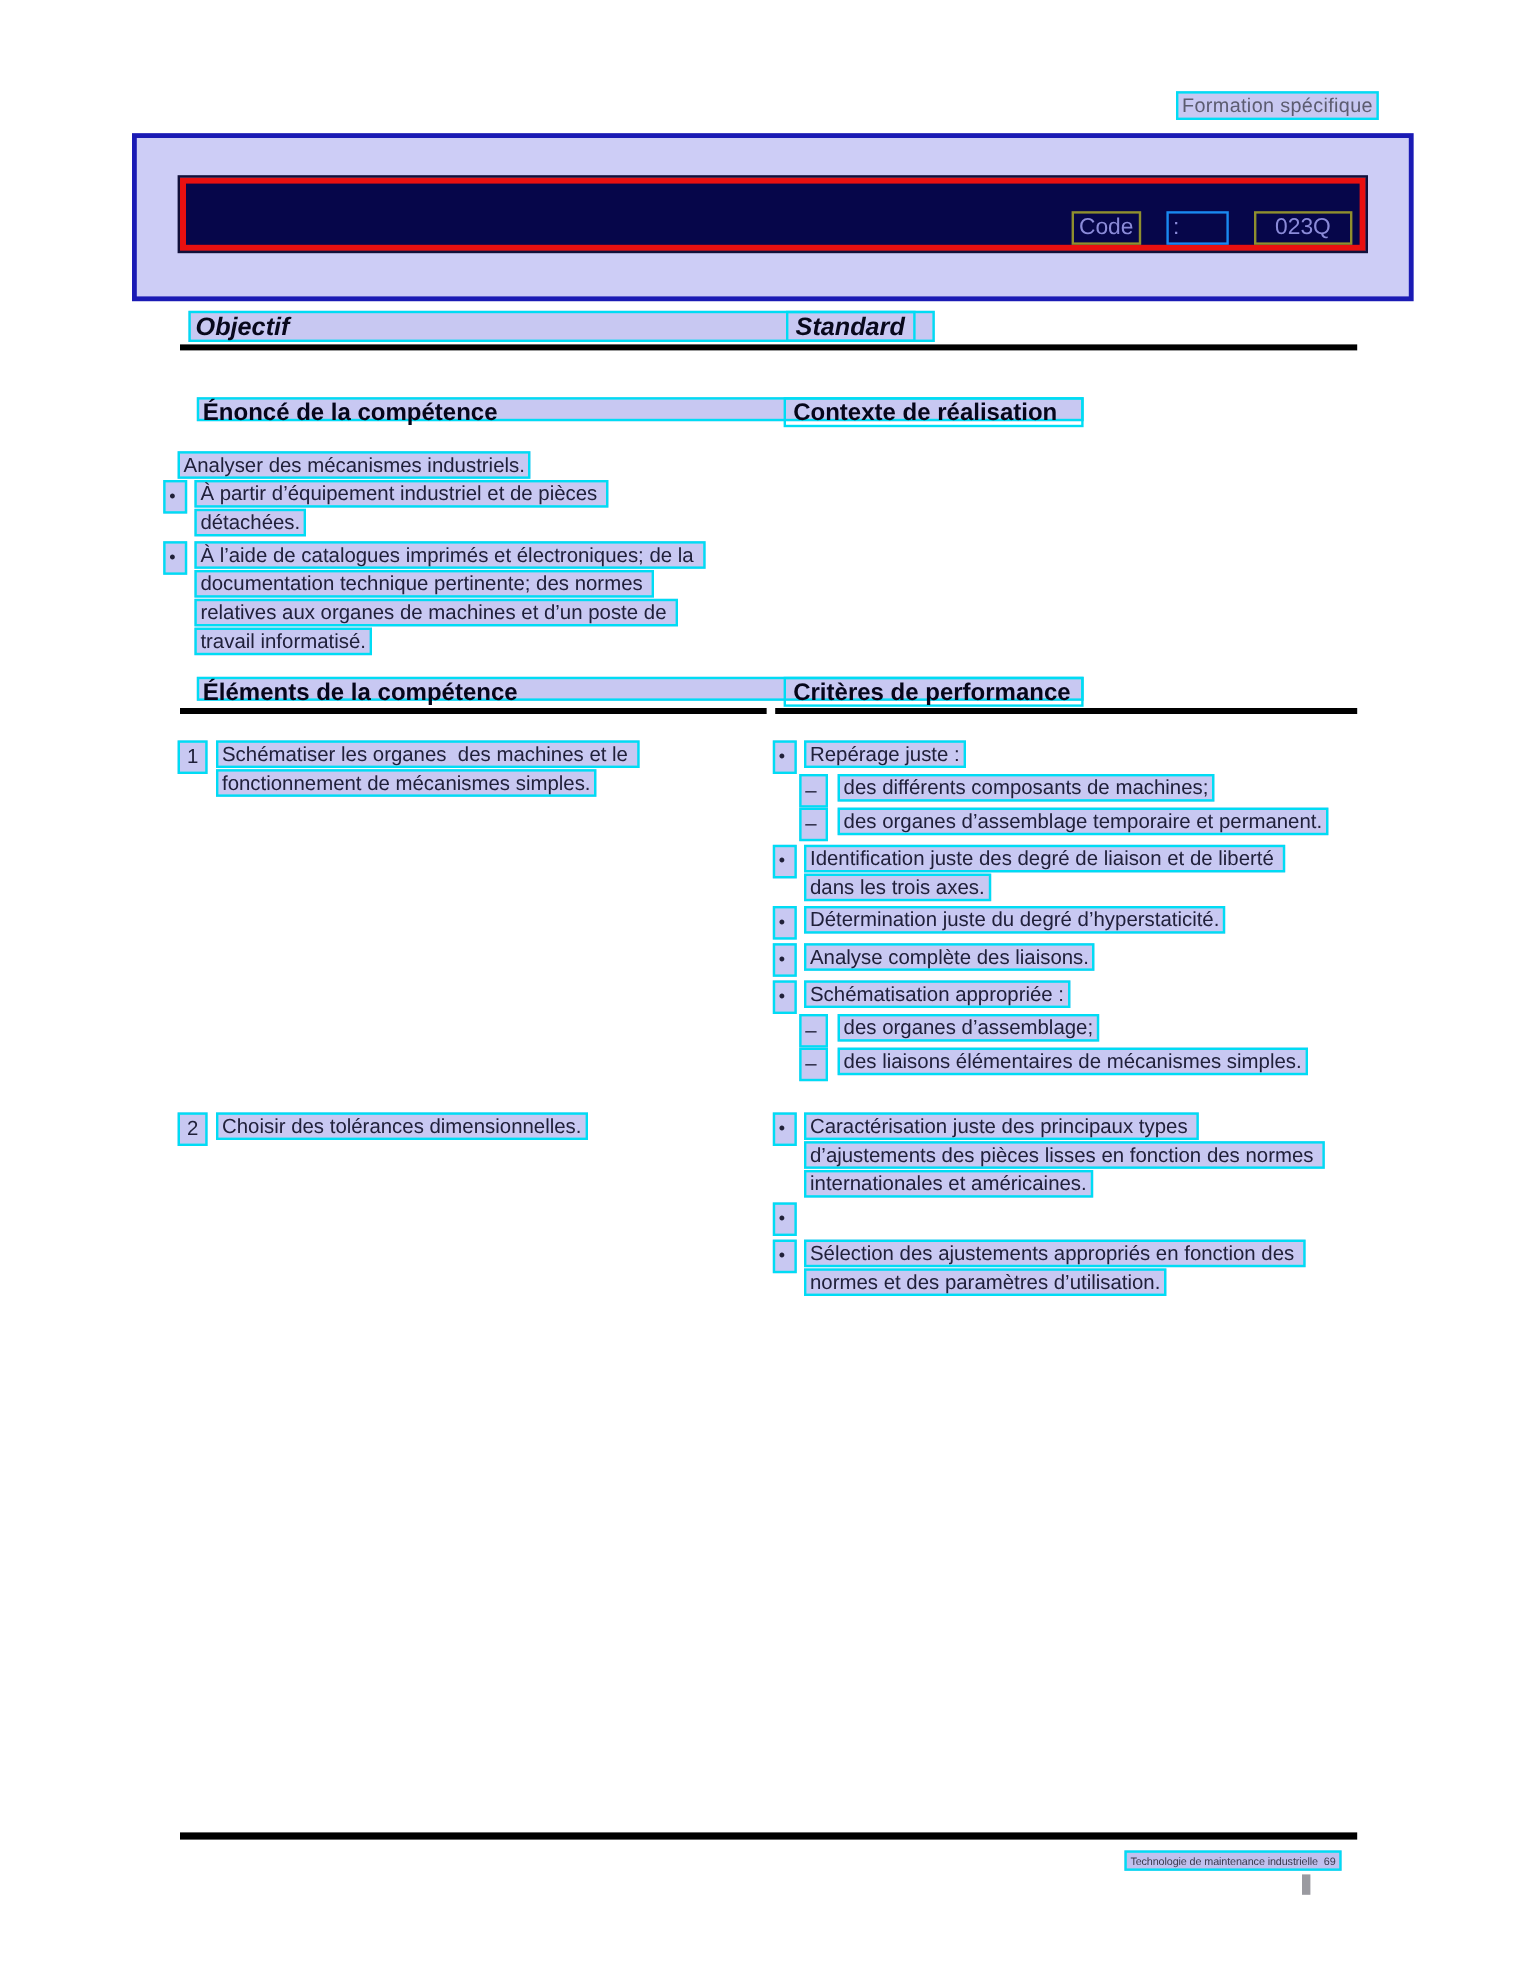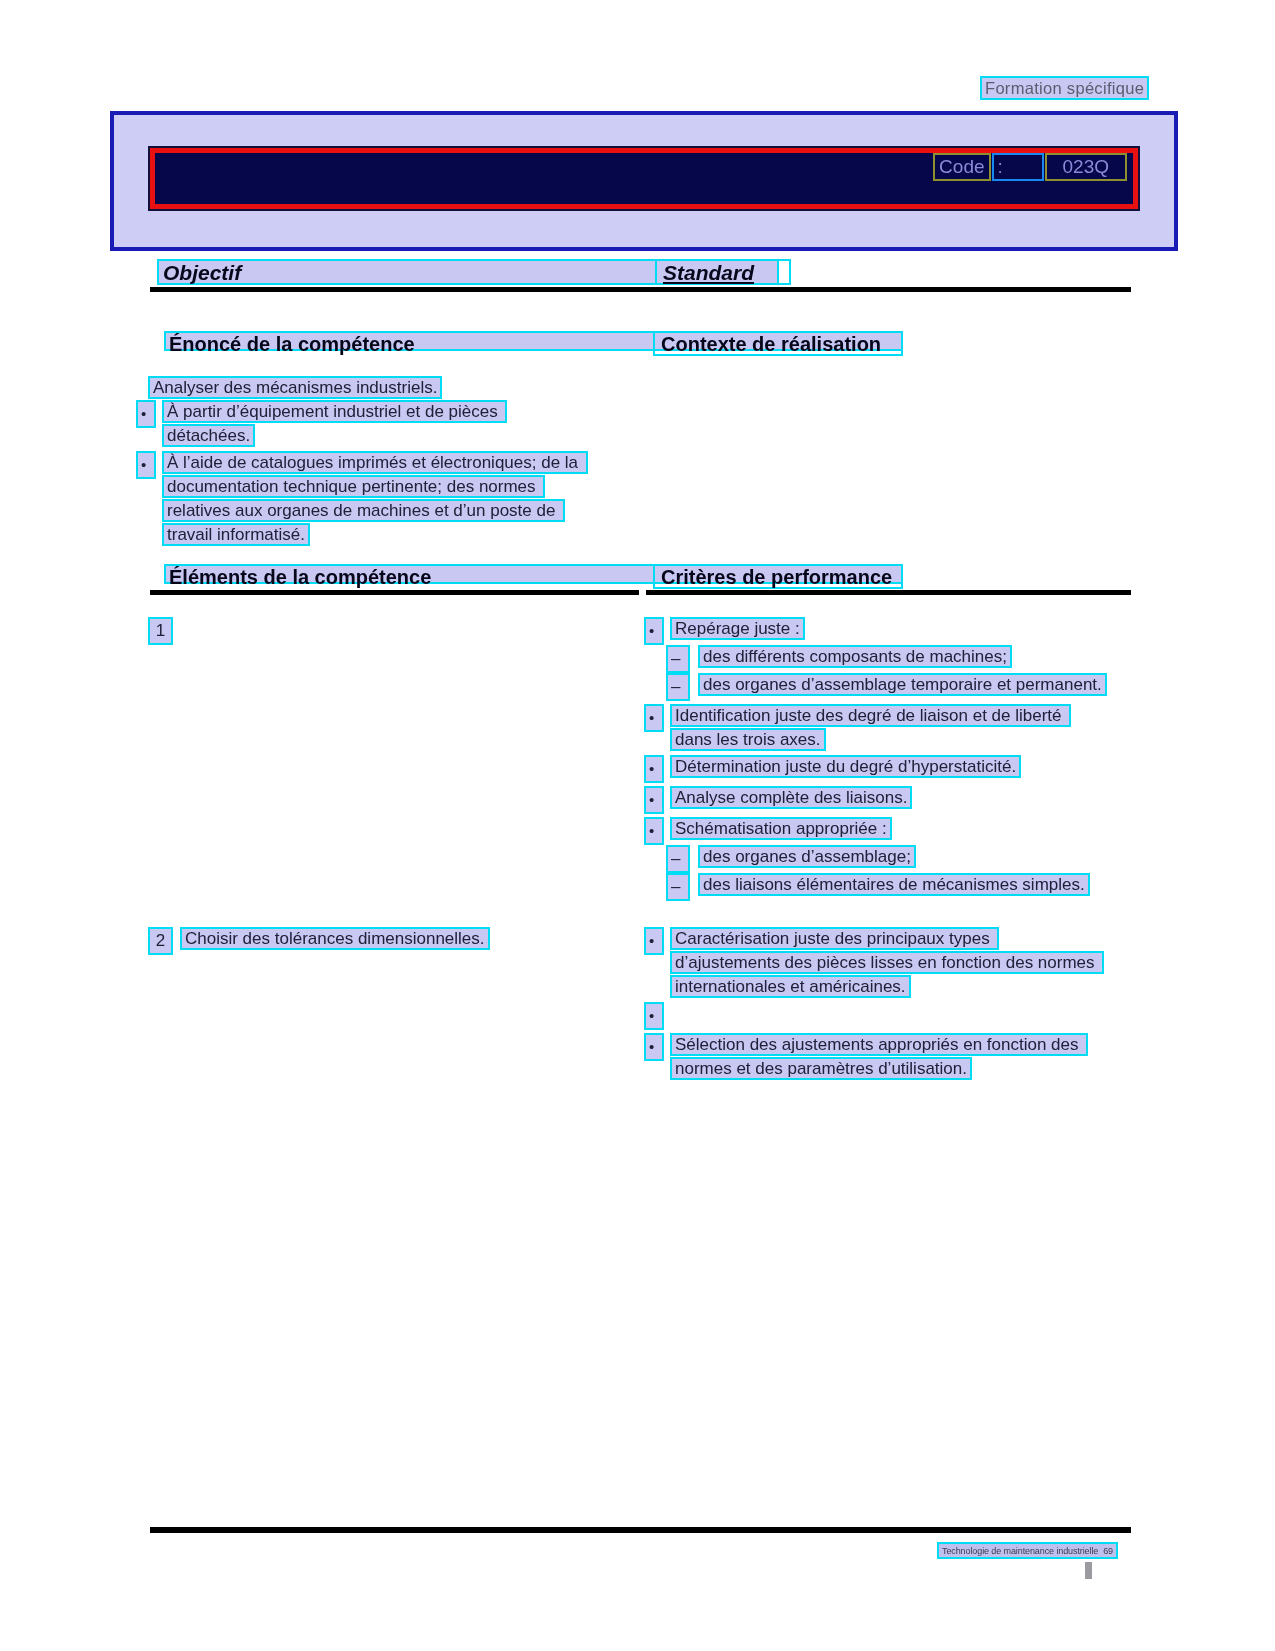--- a/index.html
+++ b/index.html
@@ -24,36 +24,36 @@
   }
   
   .outer-box {
     position:absolute; left:110px; top:111px; width:1068px; height:140px;
     background:#cdcdf6; border:4px solid #1a1ab4; box-sizing:border-box;
   }
   
   .banner {
     position:absolute; left:36px; top:33px; width:988px; height:61px;
     background:#06064a; border:5px solid #e81010; outline:2px solid #10103a;
-    box-sizing:border-box; display:flex; align-items:flex-start; justify-content:flex-end;
-    padding-right:6px; font-size:19px; color:#8a8ad8;
+    box-sizing:border-box; display:flex; align-items:flex-end; justify-content:flex-end;
+    padding-right:6px; font-size:19px; color:#8a8ad8;gap:20px;
   }
   .code-label { border:2px solid #8f8f2e; padding:1px 4px; }
   .code-mid   { border:2px solid #1988f0; width:52px; padding:1px 0 1px 4px; margin-left:1px; box-sizing:border-box; }
   .code-value { border:2px solid #8f8f2e; padding:1px 16px; margin-left:1px; }
   
   .objectif-band {
     position:absolute; left:157px; top:259px; width:622px; height:26px;
     background:#c8c8f2; border:2px solid #00dcf4; box-sizing:border-box;
     font-weight:bold; font-style:italic; font-size:21px; color:#08081c;
   }
   .objectif-band .obj { position:absolute; left:4px; top:0px; }
   .objectif-band .std {
-    position:absolute; left:496px; top:-2px; height:26px; width:136px;
-    border:2px solid #00dcf4; box-sizing:border-box; padding-left:6px;text-decoration:underline;
+    position:absolute; left:496px; top:-2px; height:26px; width:108px;
+    border:2px solid #00dcf4; box-sizing:border-box; padding-left:6px;
   }
   
   .rule { background:#000000; }
   .rule1 { position:absolute; left:150px; top:287px; width:981px; height:5px; }
   .rule2-wrap { position:absolute; left:150px; top:590px; width:981px; height:5px; display:flex; }
   .rule2-wrap .seg1 { width:489px; height:5px; }
   .rule2-wrap .gap  { width:7px; height:5px; background:#ffffff; }
   .rule2-wrap .seg2 { flex:1; height:5px; }
   .rule3 { position:absolute; left:150px; top:1527px; width:981px; height:6px; }
   
@@ -150,20 +150,21 @@
     <div class="rule seg1"></div>
     <div class="gap"></div>
     <div class="rule seg2"></div>
   </div>
 
   <div class="grid rows-wrap">
 
     <div class="erow">
       <div class="lcell lrow">
         <span class="hl num">1</span>
+        <div class="ltext"><span class="hl t">Schématiser les organes  des machines et le fonctionnement de mécanismes simples.</span></div>
       </div>
       <div class="rcell">
         <div class="crit b">
           <span class="mk hl">•</span>
           <div class="ct"><span class="hl t">Repérage juste :</span></div>
         </div>
         <div class="crit d">
           <span class="mk hl">–</span>
           <div class="ct"><span class="hl t">des différents composants de machines;</span></div>
         </div>

